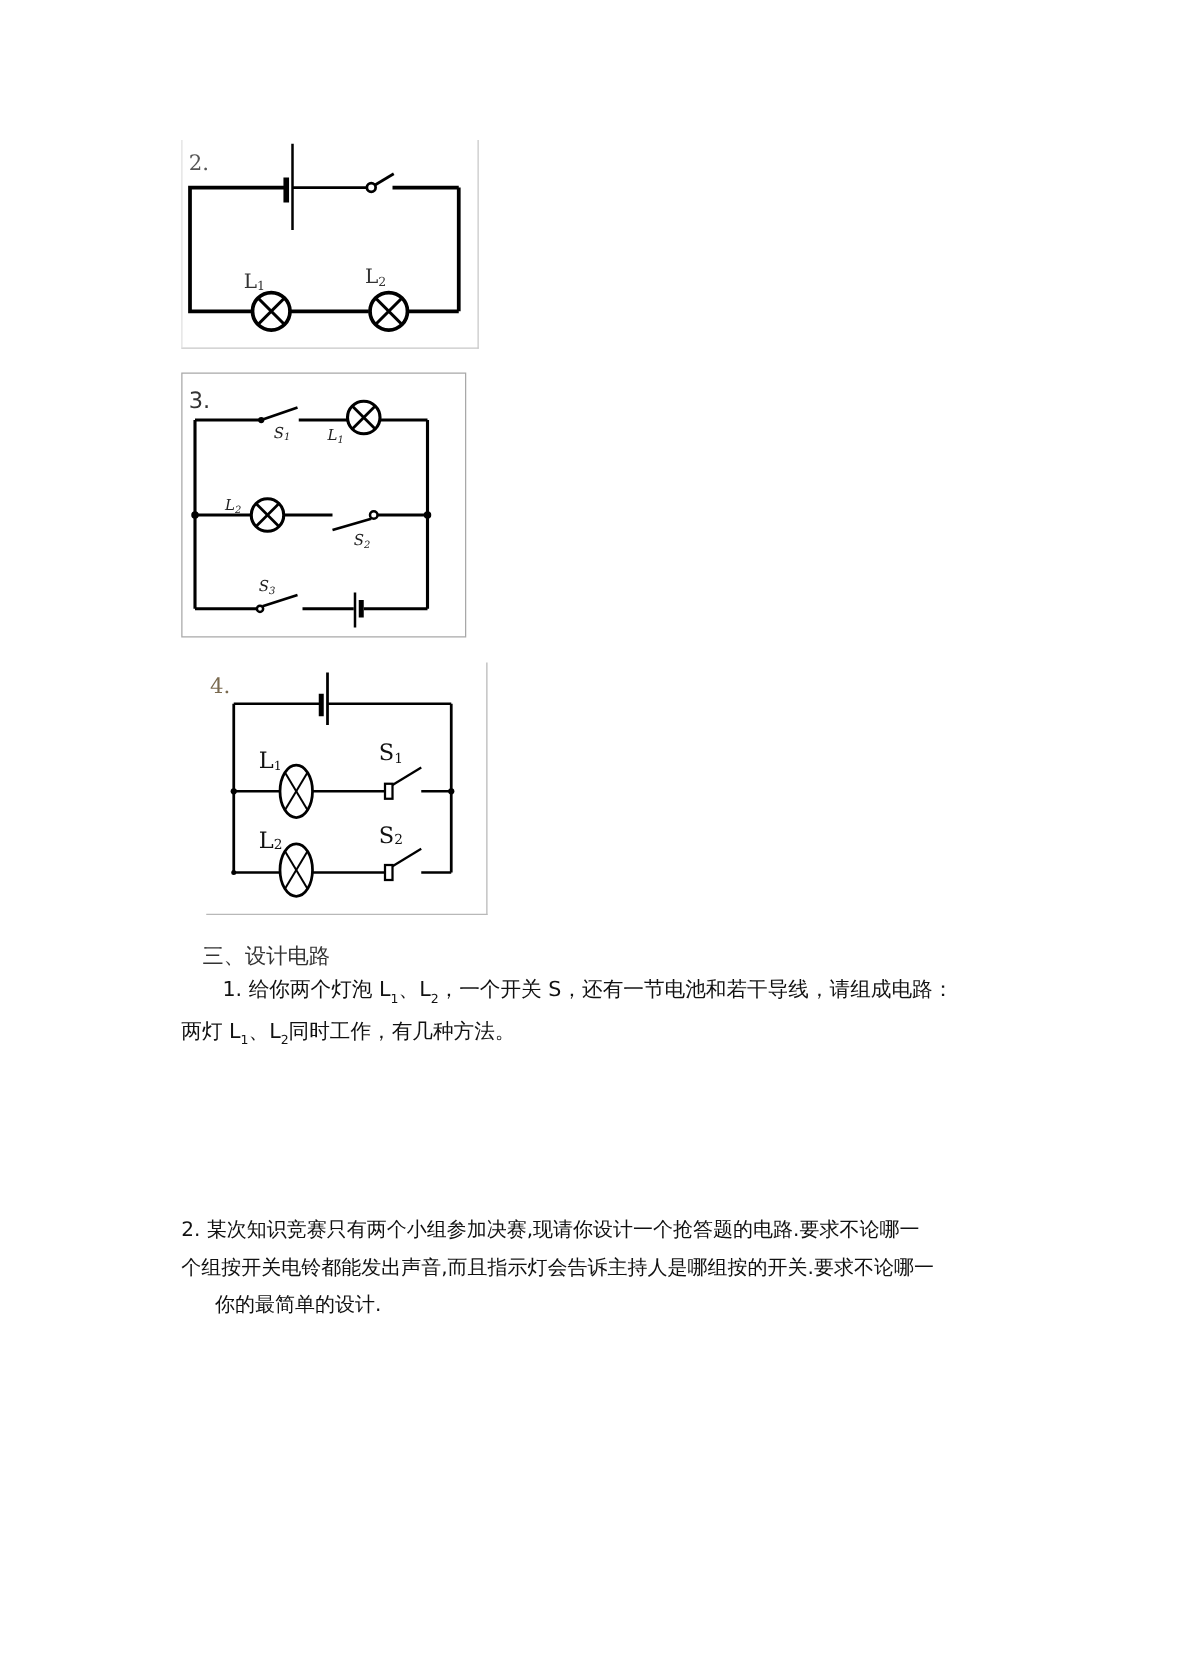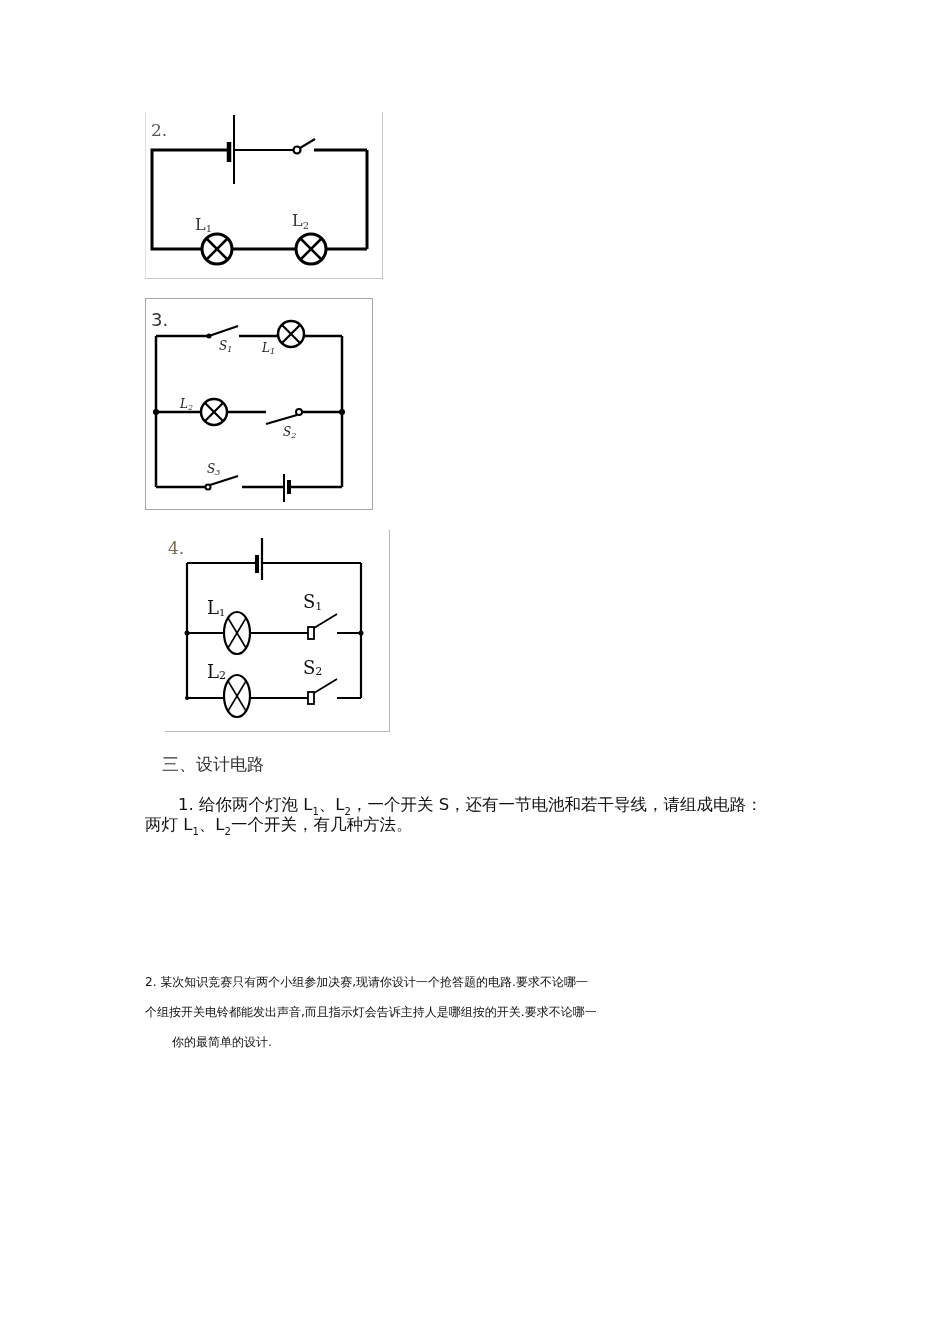--- a/index.html
+++ b/index.html
@@ -7,23 +7,23 @@
          font-family: "DejaVu Sans", "Liberation Sans", sans-serif; color: #111; }
   .fig { position: absolute; background: #fff; box-sizing: border-box; }
   .fig svg { display: block; }
   .fig-2 { left: 145px; top: 112px; width: 238px; height: 167px;
            border-right: 1px solid #c8c8c8; border-bottom: 1px solid #c8c8c8; border-left: 1px solid #e0e0e0; }
   .fig-3 { left: 145px; top: 298px; width: 228px; height: 212px; border: 1px solid #a8a8a8; }
   .fig-4 { left: 165px; top: 530px; width: 225px; height: 202px;
            border-right: 1px solid #b8b8b8; border-bottom: 1px solid #b8b8b8; }
   .text { position: absolute; font-size: 16.5px; white-space: nowrap; line-height: 1; }
   .section-title { left: 162px; top: 756px; font-family: Liberation Sans, sans-serif; font-size: 17px; color: #333; }
-  .q1-line1 { left: 178px; top: 784px; margin-top: 13px; }
+  .q1-line1 { left: 178px; top: 784px; }
   .q1-line2 { left: 145px; top: 817px; }
-  .q2-line { left: 145px; font-size: 12px; }
+  .q2-line { left: 145px; font-size: 16px; }
   .q2-l1 { top: 976px; }
   .q2-l2 { top: 1006px; }
   .q2-l3 { top: 1036px; margin-left: 27px; }
   sub { font-size: 10px; vertical-align: -5px; }
 </style>
 </head>
 <body>
 
 <div class="fig fig-2">
   <svg width="236" height="166" viewBox="0 0 236 166">
@@ -162,17 +162,17 @@
     </g>
     <line x1="172" y1="168" x2="196" y2="168" stroke="#000" stroke-width="2"></line>
     <text x="42" y="148" font-family="DejaVu Serif, serif" font-size="18" fill="#111"><tspan>L</tspan><tspan font-size="11" dy="1">2</tspan></text>
     <text x="138" y="144" font-family="DejaVu Serif, serif" font-size="18" fill="#111"><tspan>S</tspan><tspan font-size="11" dy="1">2</tspan></text>
   </svg>
 </div>
 
 <div class="text section-title">三、设计电路</div>
 
 <div class="text q1-line1"><span>1. 给你两个灯泡 L</span><sub>1</sub><span>、L</span><sub>2</sub><span>，一个开关 S，还有一节电池和若干导线，请组成电路：</span></div>
-<div class="text q1-line2"><span>两灯 L</span><sub>1</sub><span>、L</span><sub>2</sub><span>一个开关，有几种方法。</span></div>
+<div class="text q1-line2"><span>两灯 L</span><sub>1</sub><span>、L</span><sub>2</sub><span>同时工作，有几种方法。</span></div>
 
 <div class="text q2-line q2-l1">2. 某次知识竞赛只有两个小组参加决赛,现请你设计一个抢答题的电路.要求不论哪一</div>
 <div class="text q2-line q2-l2">个组按开关电铃都能发出声音,而且指示灯会告诉主持人是哪组按的开关.要求不论哪一</div>
 <div class="text q2-line q2-l3">你的最简单的设计.</div>
 
 </body></html>

